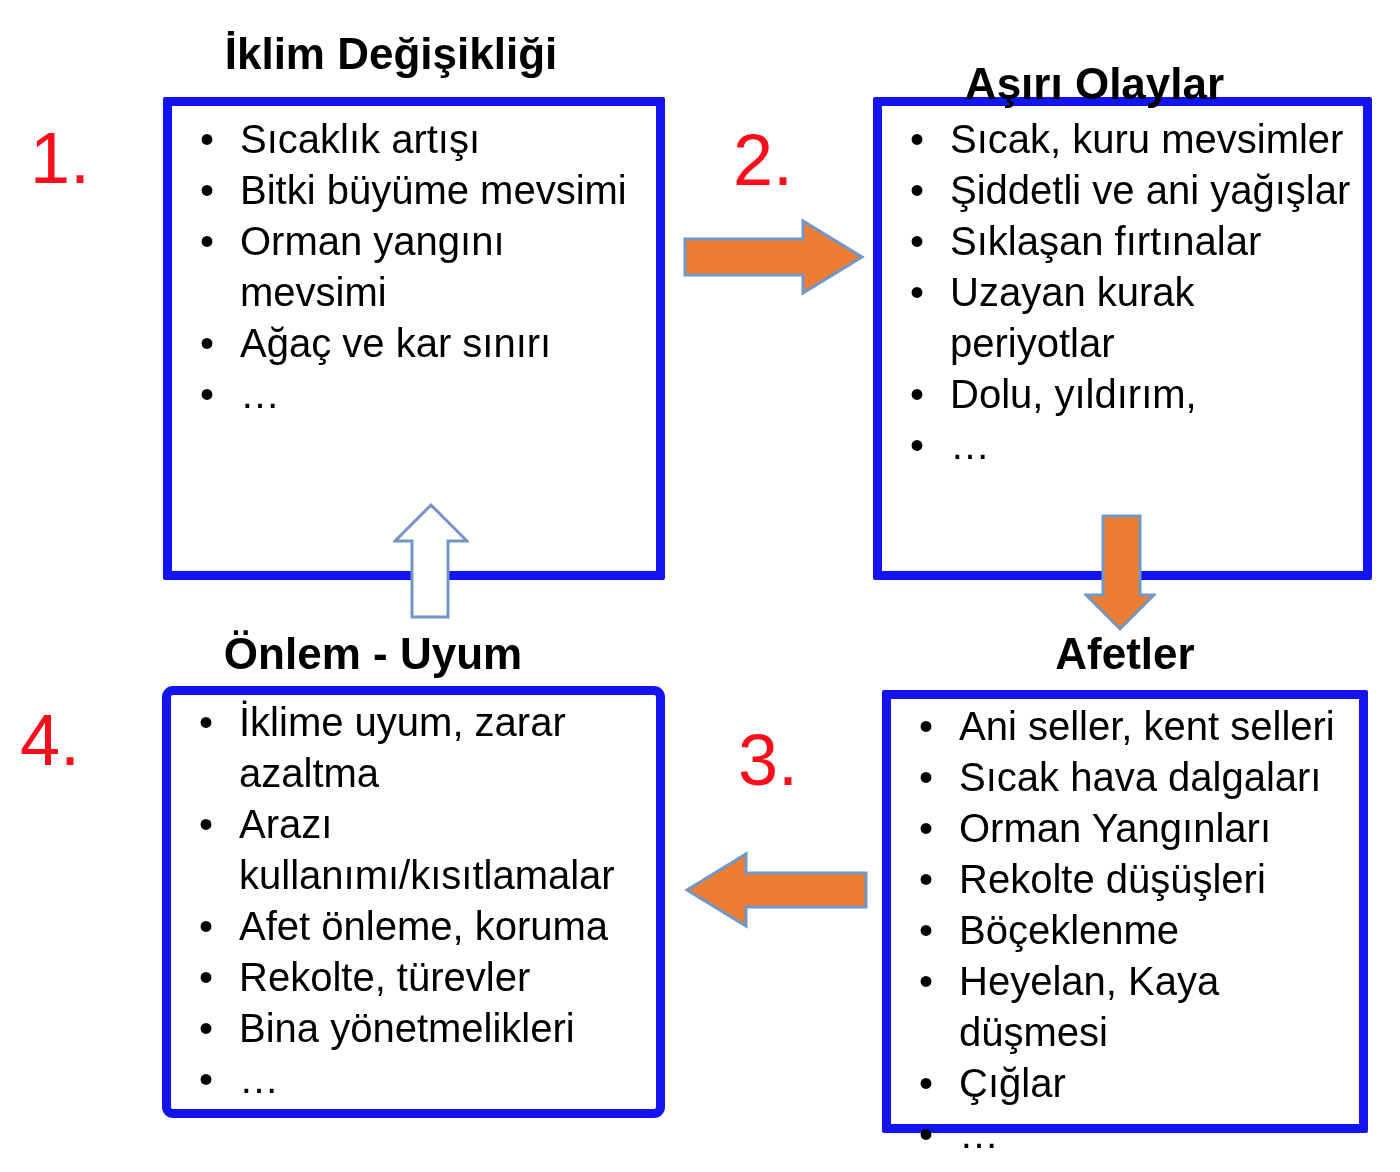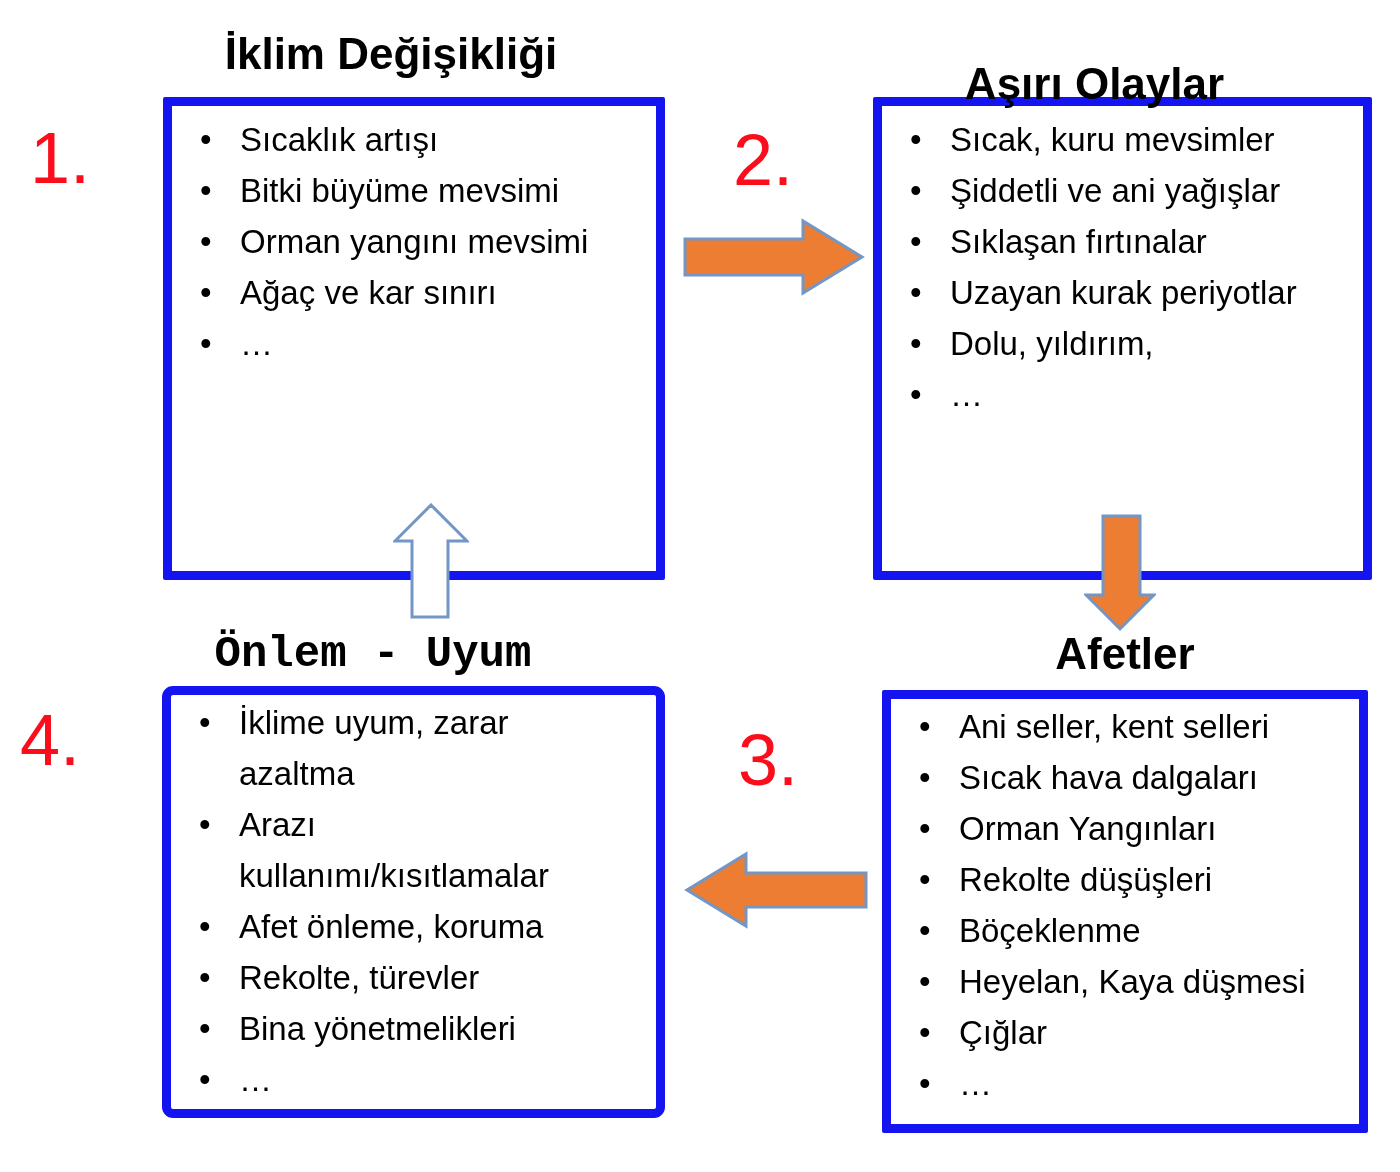--- a/index.html
+++ b/index.html
@@ -41,21 +41,21 @@
   }
   .list-box ul {
     list-style: none;
     margin: 0;
     padding: 8px 4px 0 0;
   }
   .list-box.tight ul { padding-top: 2px; }
   .list-box li {
     position: relative;
     padding-left: 68px;
-    font-size: 33px;
+    font-size: 40px;
     line-height: 51px;
     white-space: pre-line;
   }
   .list-box li::before {
     content: "\2022";
     position: absolute;
     left: 28px;
     top: 0;
   }
   .step-number {
@@ -86,21 +86,21 @@
   .num-1   { left: 30px;  top: 122px; }
   
   .title-2 { left: 845px; top: 28px;  width: 499px; margin-top: 30px; }
   .box-2   { left: 873px; top: 97px;  width: 499px; height: 483px; }
   .num-2   { left: 733px; top: 124px; }
   
   .title-3 { left: 882px; top: 628px; width: 486px; }
   .box-3   { left: 882px; top: 690px; width: 486px; height: 443px; }
   .num-3   { left: 738px; top: 724px; }
   
-  .title-4 { left: 122px; top: 628px; width: 502px; font-family: Liberation Mono, monospace; }
+  .title-4 { left: 122px; top: 628px; width: 502px; }
   .box-4   { left: 162px; top: 686px; width: 503px; height: 432px; border-radius: 11px; }
   .num-4   { left: 20px;  top: 704px; }
 
   .arrow-right { left: 683px;  top: 218px; }
   .arrow-down  { left: 1084px; top: 514px; }
   .arrow-left  { left: 684px;  top: 851px; }
   .arrow-up    { left: 393px;  top: 503px; }
 </style>
 </head>
 <body>

